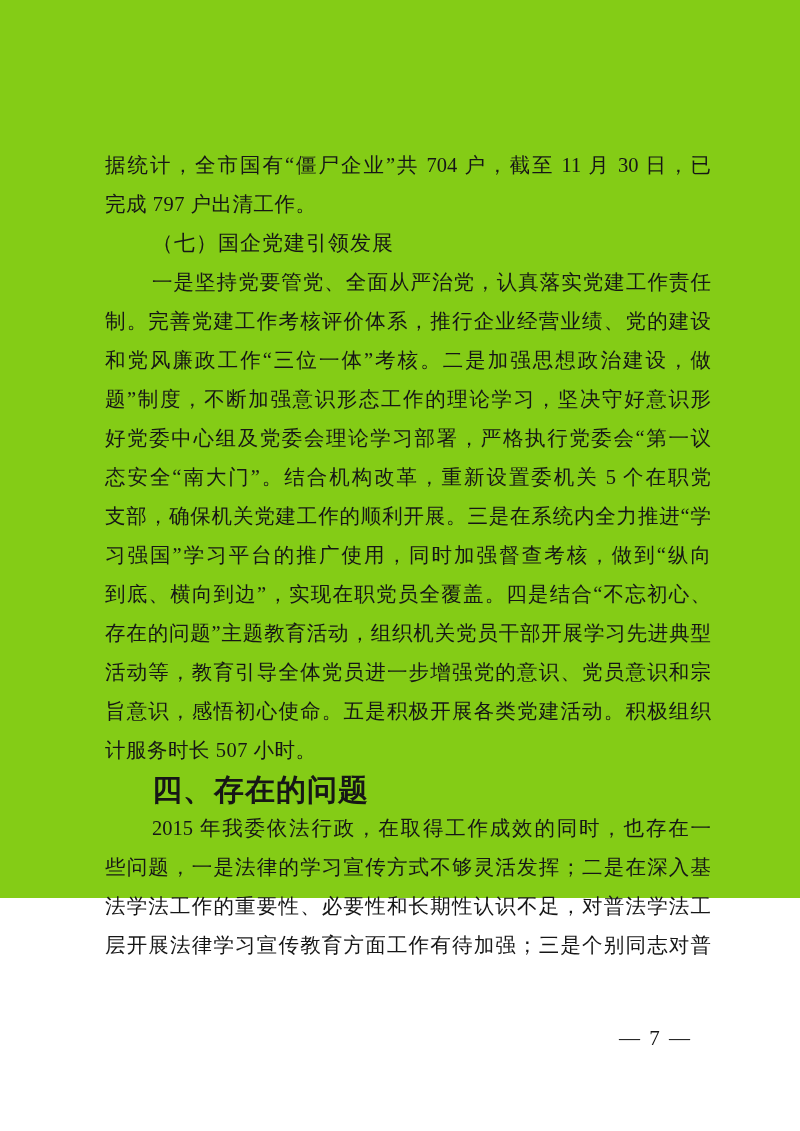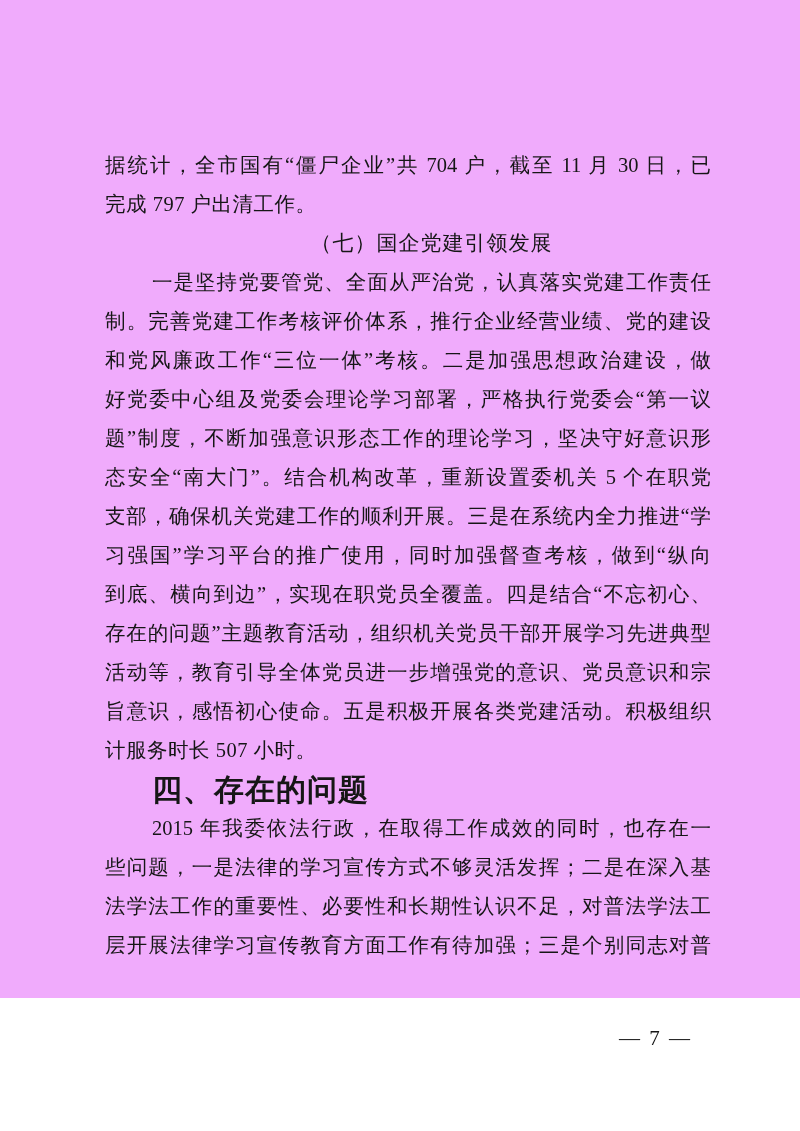--- a/index.html
+++ b/index.html
@@ -5,22 +5,22 @@
   * { margin: 0; padding: 0; box-sizing: border-box; }
   html, body {
     width: 800px;
     height: 1131px;
     background: #ffffff;
     overflow: hidden;
   }
   .page {
     position: relative;
     width: 800px;
-    height: 998px;
-    background: #f0abfc;
+    height: 898px;
+    background: #84cc16;
     font-family: "Liberation Serif", "DejaVu Serif", serif;
     color: #161616;
   }
   .text-block {
     position: absolute;
     left: 105px;
     top: 146px;
     width: 606px;
   }
   .line {
@@ -38,21 +38,20 @@
     text-justify: inter-character;
     letter-spacing: 0;
   }
   .line.indent {
     text-indent: 47px;
   }
   
   .line.kai {
     font-size: 21px;
     letter-spacing: 1px;
-    text-align: center;
   }
   
   .line.hei {
     font-family: "Liberation Sans", "DejaVu Sans", sans-serif;
     font-weight: bold;
     font-size: 30px;
     letter-spacing: 1px;
   }
   .footer {
     position: absolute;
@@ -68,22 +67,22 @@
 <body>
 
 <div class="page">
   <div class="text-block">
     <div class="line fill">据统计，全市国有“僵尸企业”共 704 户，截至 11 月 30 日，已</div>
     <div class="line">完成 797 户出清工作。</div>
     <div class="line indent kai">（七）国企党建引领发展</div>
     <div class="line indent fill">一是坚持党要管党、全面从严治党，认真落实党建工作责任</div>
     <div class="line fill">制。完善党建工作考核评价体系，推行企业经营业绩、党的建设</div>
     <div class="line fill">和党风廉政工作“三位一体”考核。二是加强思想政治建设，做</div>
+    <div class="line fill">题”制度，不断加强意识形态工作的理论学习，坚决守好意识形</div>
     <div class="line fill">好党委中心组及党委会理论学习部署，严格执行党委会“第一议</div>
-    <div class="line fill">题”制度，不断加强意识形态工作的理论学习，坚决守好意识形</div>
     <div class="line fill">态安全“南大门”。结合机构改革，重新设置委机关 5 个在职党</div>
     <div class="line fill">支部，确保机关党建工作的顺利开展。三是在系统内全力推进“学</div>
     <div class="line fill">习强国”学习平台的推广使用，同时加强督查考核，做到“纵向</div>
     <div class="line fill">到底、横向到边”，实现在职党员全覆盖。四是结合“不忘初心、</div>
     <div class="line fill">存在的问题”主题教育活动，组织机关党员干部开展学习先进典型</div>
     <div class="line fill">活动等，教育引导全体党员进一步增强党的意识、党员意识和宗</div>
     <div class="line fill">旨意识，感悟初心使命。五是积极开展各类党建活动。积极组织</div>
     <div class="line">计服务时长 507 小时。</div>
     <div class="line indent hei">四、存在的问题</div>
     <div class="line indent fill">2015 年我委依法行政，在取得工作成效的同时，也存在一</div>

